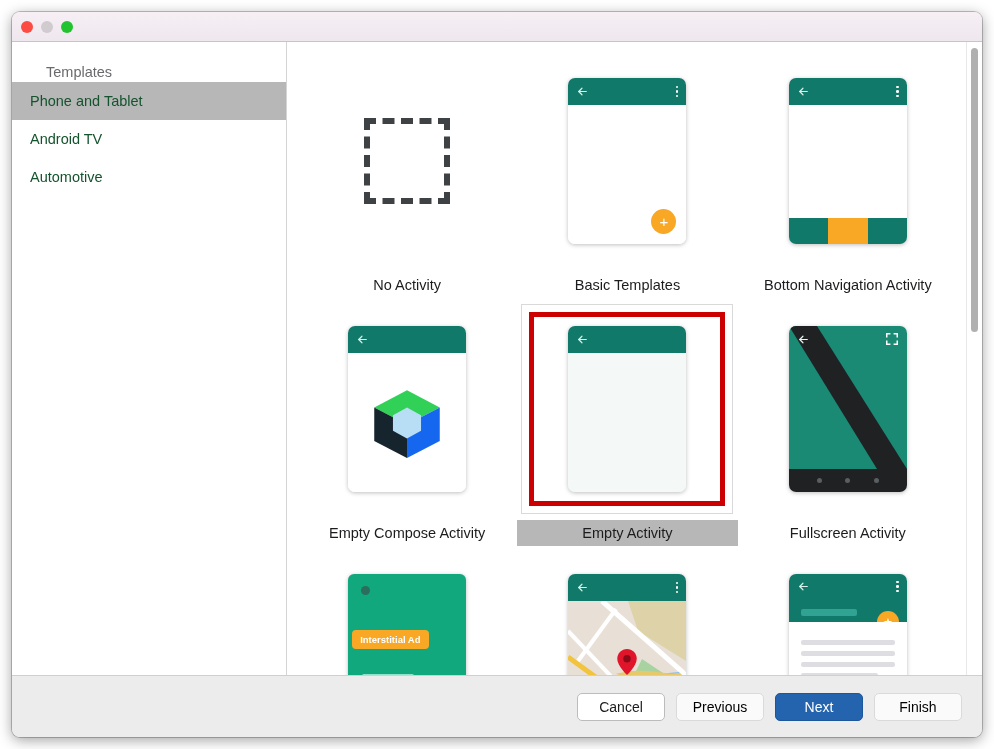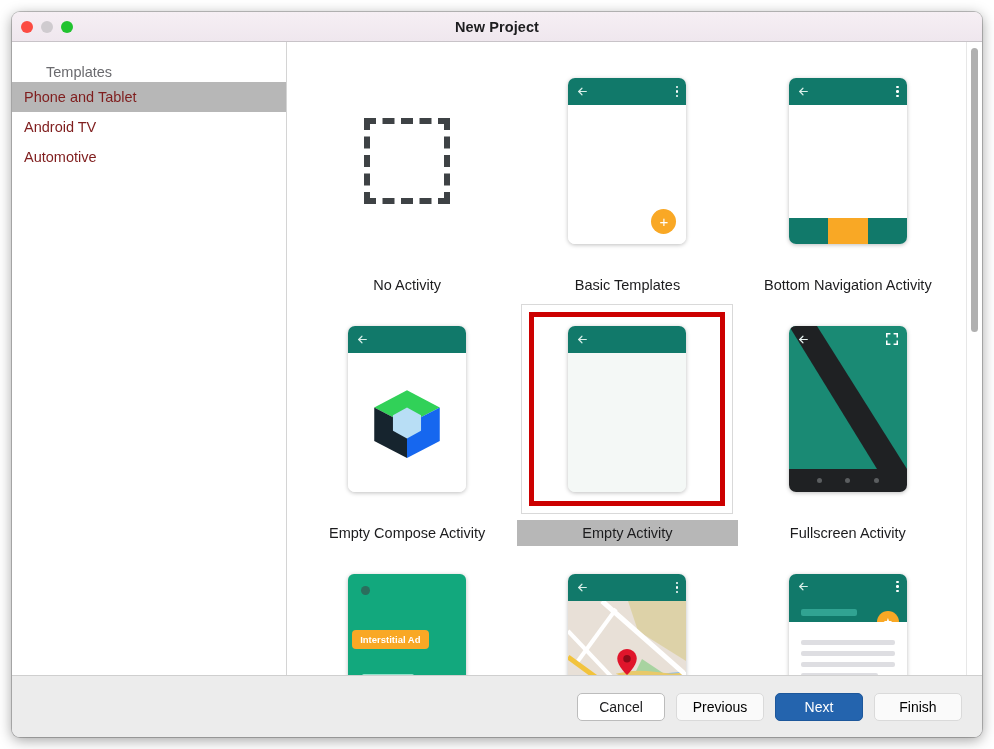--- a/index.html
+++ b/index.html
@@ -85,26 +85,26 @@
     box-sizing: border-box;
   }
   .sidebar-header {
     padding: 22px 0 0 34px;
     height: 40px;
     box-sizing: border-box;
     font-size: 14.5px;
     color: #6a6a6e;
   }
   .sb-item {
-    height: 30px;
-    display: flex;
-    align-items: center;
-    padding-left: 12px;
+    height: 38px;
+    display: flex;
+    align-items: center;
+    padding-left: 18px;
     font-size: 14.5px;
-    color: #7f1d1d;
+    color: #14532d;
     cursor: default;
   }
   .sb-item.selected { background: #b7b7b7; }
 
   
   .tpl-pane {
     flex: 1 1 auto;
     position: relative;
     background: #ffffff;
     overflow: hidden;
@@ -442,21 +442,20 @@
 
 <div class="screen">
   <div class="window">
 
     <div class="titlebar">
       <div class="traffic">
         <span class="light red"></span>
         <span class="light gray"></span>
         <span class="light green"></span>
       </div>
-      <div class="title-text">New Project</div>
     </div>
 
     <div class="wbody">
 
       <div class="sidebar">
         <div class="sidebar-header">Templates</div>
         <div class="sb-item selected">
           <span>Phone and Tablet</span>
         </div>
         <div class="sb-item">

